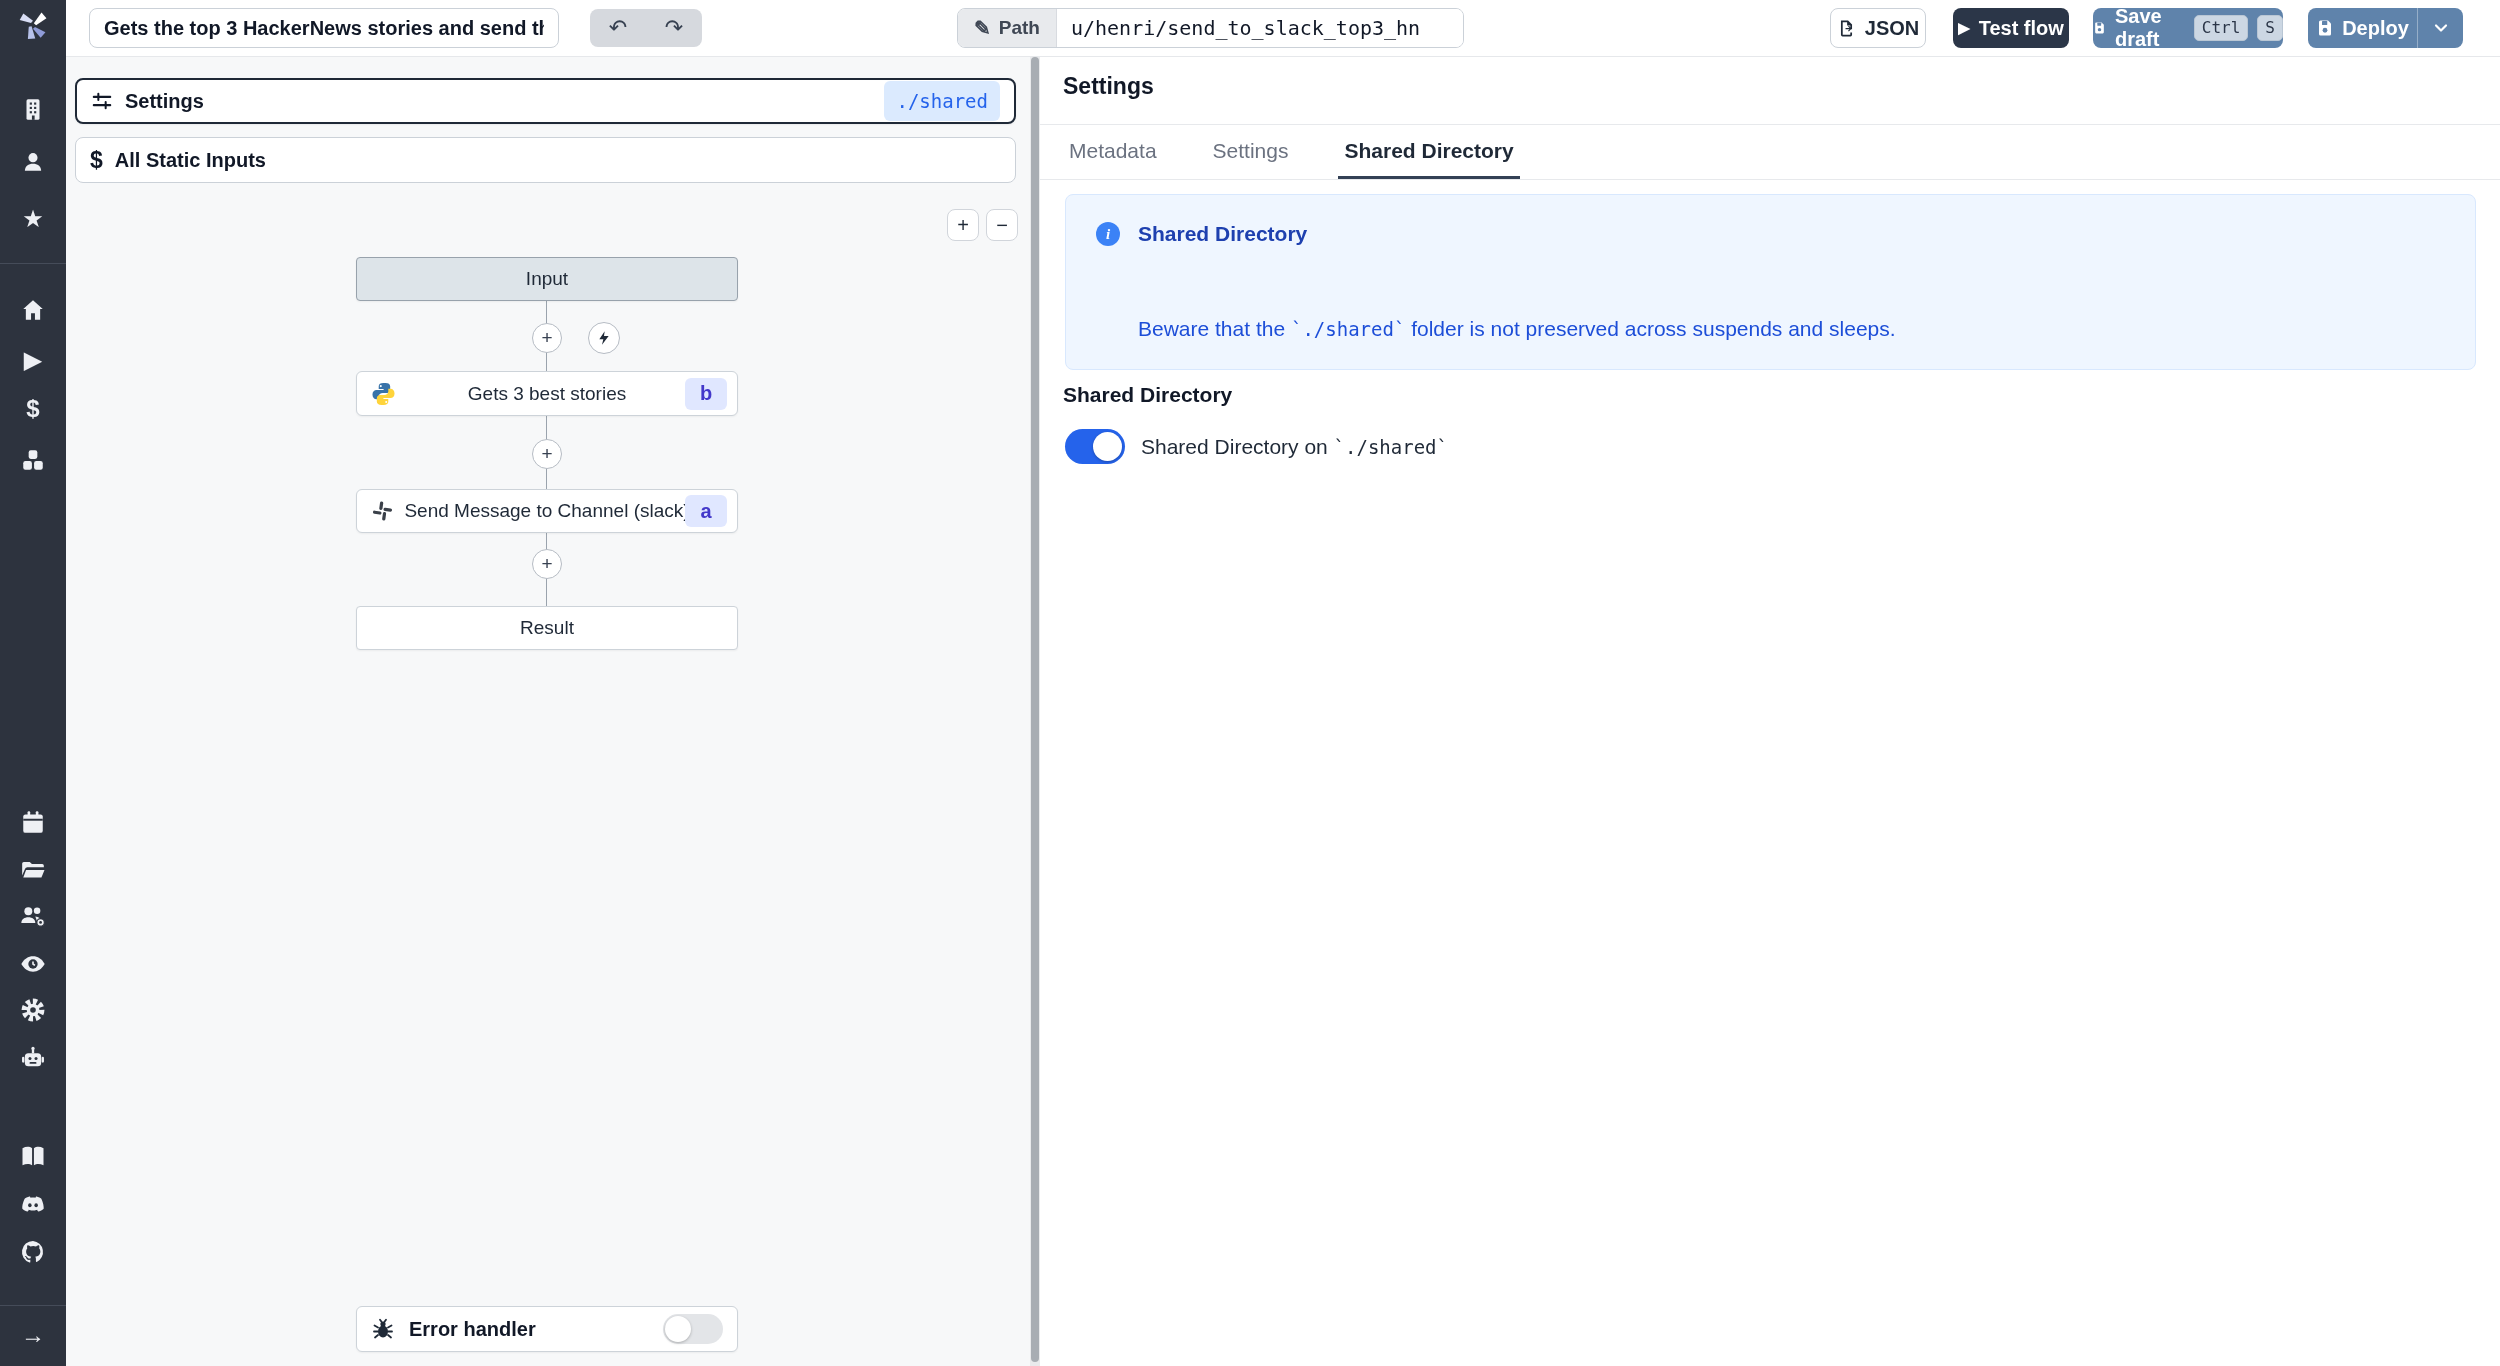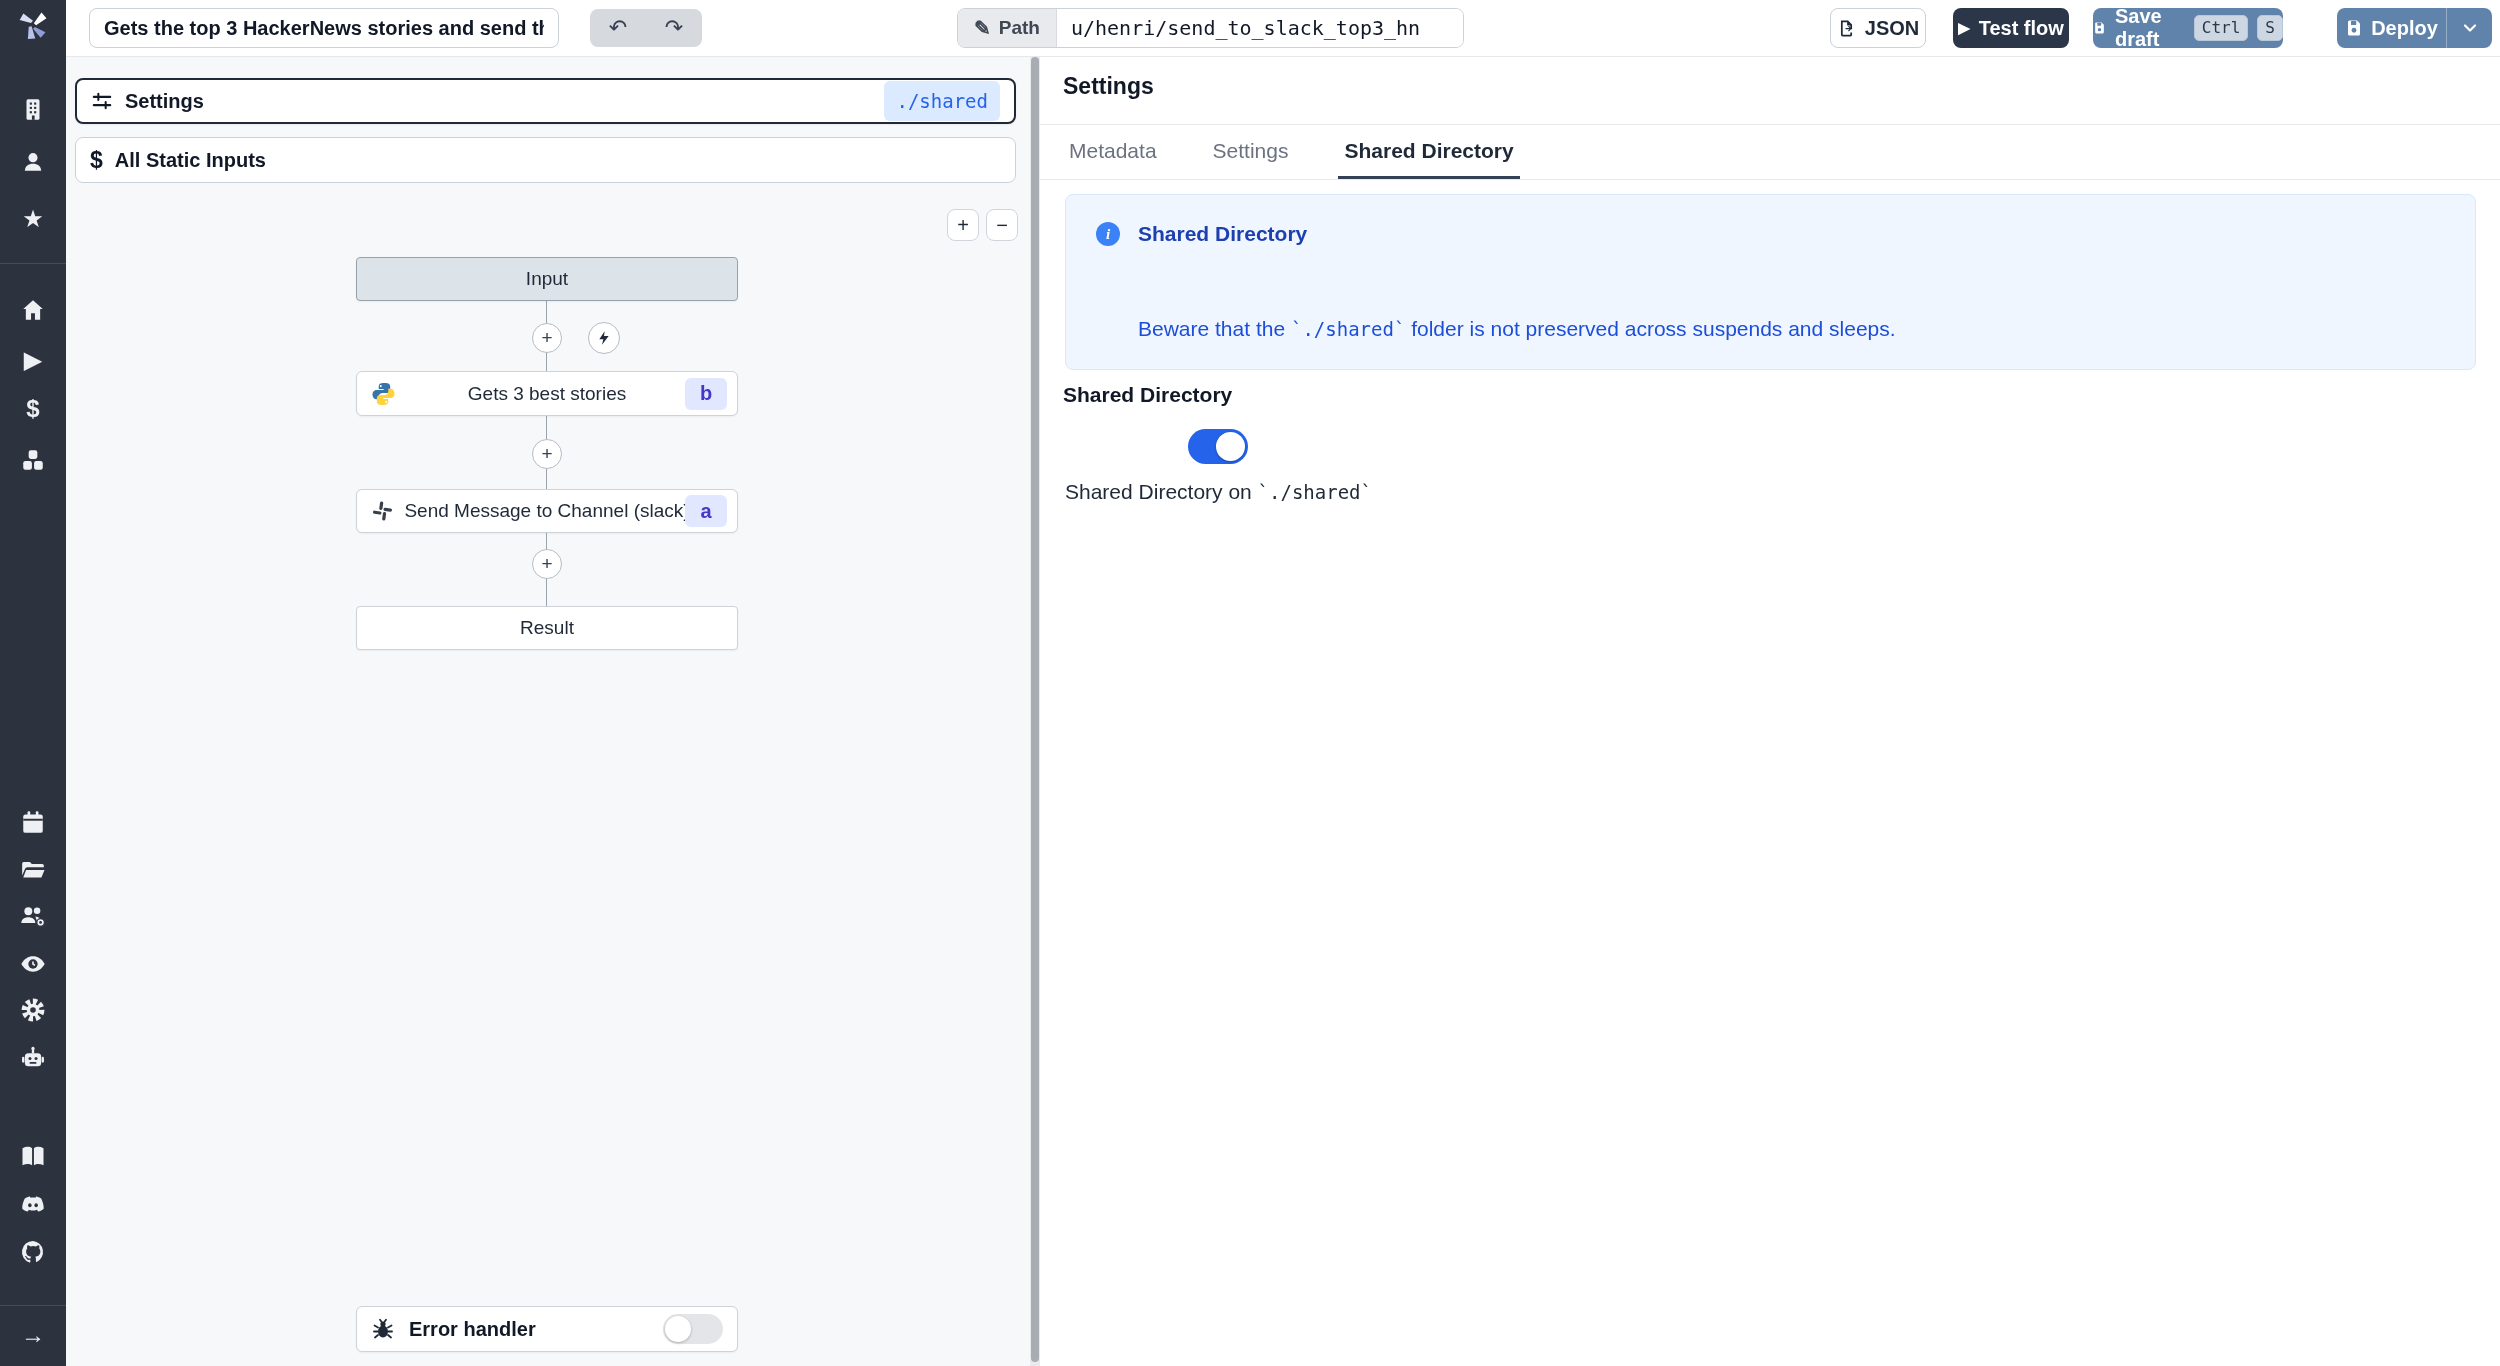--- a/index.html
+++ b/index.html
@@ -20,21 +20,21 @@
   .title-input { position:absolute; left:23px; top:8px; width:470px; height:40px; border:1px solid #cbd1d8; border-radius:8px; padding:0 14px; font-family:"Liberation Sans",sans-serif; font-weight:bold; font-size:20px; color:#111827; white-space:nowrap; overflow:hidden; }
   .undoredo { position:absolute; left:524px; top:9px; width:112px; height:38px; background:#d6d9de; border-radius:8px; display:flex; }
   .undoredo .ur-btn { width:56px; height:38px; display:flex; align-items:center; justify-content:center; font-size:22px; color:#374151; cursor:pointer; }
   .path-group { position:absolute; left:891px; top:8px; width:507px; height:40px; border:1px solid #cbd1d8; border-radius:8px; display:flex; overflow:hidden; background:#fff; }
   .path-label { background:#e8eaed; display:flex; align-items:center; gap:8px; padding:0 16px; font-size:19px; font-weight:bold; color:#3f4754; border-right:1px solid #d8dbe0; }
   .path-value { border:none; outline:none; flex:1; padding:0 14px; font-size:20px; color:#111827; font-family:"DejaVu Sans Mono","Liberation Mono",monospace; }
   .btn { display:flex; align-items:center; justify-content:center; gap:9px; height:40px; border-radius:8px; font-size:20px; font-weight:bold; cursor:pointer; }
   .btn-json { position:absolute; left:1764px; top:8px; width:96px; background:#fff; border:1px solid #cbd1d8; color:#1f2937; }
   .btn-test { position:absolute; left:1887px; top:8px; width:116px; background:#2b3648; color:#fff; }
   .btn-save { position:absolute; left:2027px; top:8px; width:190px; background:#5f83ab; color:#fff; }
-  .btn-deploy-group { position:absolute; left:2242px; top:8px; width:155px; height:40px; background:#5f83ab; border-radius:8px; display:flex; color:#fff;margin-left:29px; }
+  .btn-deploy-group { position:absolute; left:2242px; top:8px; width:155px; height:40px; background:#5f83ab; border-radius:8px; display:flex; color:#fff; }
   .btn-deploy-main { width:109px; display:flex; align-items:center; justify-content:center; gap:8px; font-size:20px; font-weight:bold; cursor:pointer; }
   .btn-deploy-caret { width:46px; display:flex; align-items:center; justify-content:center; border-left:1px solid rgba(255,255,255,0.35); cursor:pointer; }
   .kbd { background:#ccd7e3; border:1px solid #b9c6d4; color:#2b3648; font-family:"DejaVu Sans Mono","Liberation Mono",monospace; font-size:16px; font-weight:normal; border-radius:5px; padding:2px 7px; line-height:1.2; }
 
   
   .flow-panel { position:absolute; left:66px; top:57px; width:974px; height:1309px; background:#f7f8f9; overflow:hidden; }
   .card { position:absolute; left:9px; width:941px; height:46px; background:#ffffff; border-radius:8px; display:flex; align-items:center; padding:0 14px; gap:12px; cursor:pointer; }
   .card-settings { top:21px; border:2px solid #1f2937; box-shadow:0 1px 2px rgba(0,0,0,0.06); }
   .card-inputs { top:80px; border:1px solid #cbd1d8; }
   .card-label { font-size:20px; font-weight:bold; color:#111827; }
@@ -68,21 +68,21 @@
   .sp-tabs { position:absolute; left:0; top:67px; width:1460px; height:56px; border-top:1px solid #e7e9ec; border-bottom:1px solid #e7e9ec; display:flex; align-items:stretch; padding-left:23px; gap:44px; }
   .sp-tab { display:flex; align-items:center; font-size:21px; color:#6b7280; cursor:pointer; border-bottom:3px solid transparent; padding:0 6px; }
   .sp-tab.active { color:#1f2937; font-weight:bold; border-bottom-color:#334155; }
   .info-box { position:absolute; left:25px; top:137px; width:1411px; height:176px; background:#eff6ff; border:1px solid #d8e8fe; border-radius:8px; }
   .info-icon { position:absolute; left:30px; top:27px; width:24px; height:24px; border-radius:50%; background:#3b82f6; color:#fff; font-size:15px; font-weight:bold; display:flex; align-items:center; justify-content:center; font-family:"Liberation Serif", serif; font-style:italic; }
   .info-title { position:absolute; left:72px; top:27px; font-size:21px; font-weight:bold; color:#1e40af; }
   .info-line1 { position:absolute; left:72px; top:66px; font-size:21px; color:#1d4ed8; }
   .info-line2 { position:absolute; left:72px; top:122px; font-size:21px; color:#1d4ed8; }
   .info-box code { font-family:"DejaVu Sans Mono","Liberation Mono",monospace; font-size:19px; }
   .sp-section-title { position:absolute; left:23px; top:326px; font-size:21px; font-weight:bold; color:#111827; }
-  .sp-toggle-row { position:absolute; left:25px; top:372px; display:flex; align-items:center; gap:16px;flex-direction:column; }
+  .sp-toggle-row { position:absolute; left:25px; top:372px; display:flex; align-items:center; gap:16px; }
   .toggle-on { width:60px; height:35px; background:#2563eb; }
   .toggle-on .knob { position:absolute; right:3px; top:3px; width:29px; height:29px; background:#fff; border-radius:50%; box-shadow:0 1px 3px rgba(0,0,0,0.25); }
   .sp-toggle-label { font-size:21px; color:#1f2937; }
   .sp-toggle-label code { font-family:"DejaVu Sans Mono","Liberation Mono",monospace; font-size:19px; }
 </style>
 </head>
 <body>
 
 <div class="app">
 

